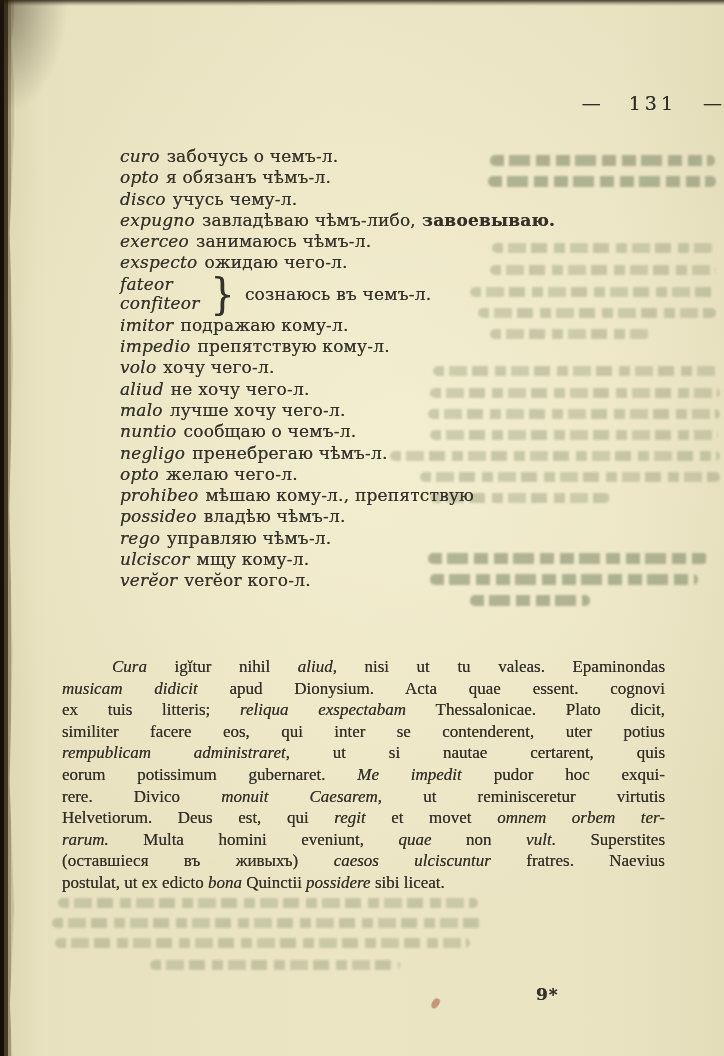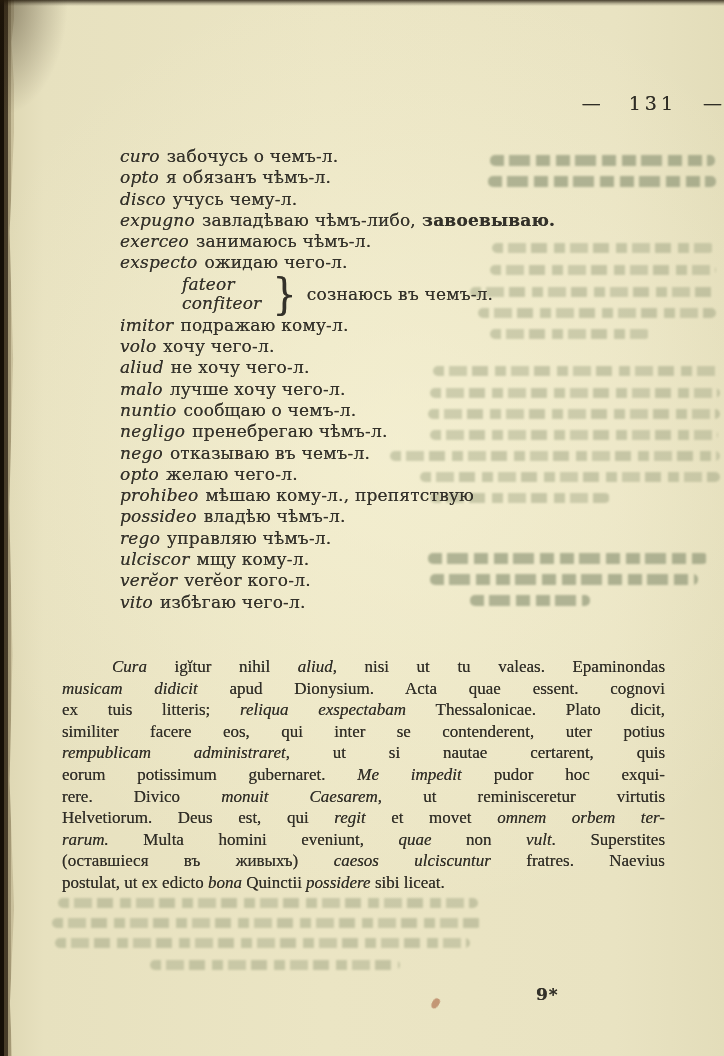--- a/index.html
+++ b/index.html
@@ -32,21 +32,21 @@
     color:#2f2d26;text-shadow:0 0 .6px rgba(46,42,32,.8);
   }
   .header .num{margin:0 26px;letter-spacing:4px;}
   .vocab{
     position:absolute;top:146px;left:120px;
     font-size:17px;line-height:21.3px;white-space:nowrap;
     text-shadow:0 0 .6px rgba(46,42,32,.75);letter-spacing:.2px;
   }
   .vocab i{margin-right:7px;}
   .vocab .rub{font-weight:bold;}
-  .v-group{display:flex;align-items:center;line-height:19.5px;margin:1px 0;justify-content:center;}
+  .v-group{display:flex;align-items:center;line-height:19.5px;margin:1px 0;}
   .v-group .names{display:flex;flex-direction:column;}
   .v-group .brace{font-size:38px;font-weight:300;margin:0 10px 0 4px;transform:scaleY(1.12);line-height:1;}
   .paragraph{
     position:absolute;top:656px;left:62px;width:603px;
     font-size:17px;line-height:21.6px;color:#302e27;
     text-shadow:0 0 .6px rgba(42,38,30,.75);
     font-family:Liberation Serif, serif;
   }
   .p-line{text-align:justify;text-align-last:justify;height:21.6px;overflow:hidden;}
   .p-line.indent{text-indent:50px;}
@@ -114,33 +114,32 @@
       <div class="v-line"><i>exspecto</i><span>ожидаю чего-л.</span></div>
       <div class="v-group">
         <span class="names">
           <i>fateor</i>
           <i>confiteor</i>
         </span>
         <span class="brace">}</span>
         <span>сознаюсь въ чемъ-л.</span>
       </div>
       <div class="v-line"><i>imitor</i><span>подражаю кому-л.</span></div>
+      <div class="v-line"><i>impedio</i><span>препятствую кому-л.</span></div>
       <div class="v-line"><i>volo</i><span>хочу чего-л.</span></div>
       <div class="v-line"><i>aliud</i><span>не хочу чего-л.</span></div>
       <div class="v-line"><i>malo</i><span>лучше хочу чего-л.</span></div>
       <div class="v-line"><i>nuntio</i><span>сообщаю о чемъ-л.</span></div>
       <div class="v-line"><i>negligo</i><span>пренебрегаю чѣмъ-л.</span></div>
-      <div class="v-line"><i>nego</i><span>отказываю въ чемъ-л.</span></div>
       <div class="v-line"><i>opto</i><span>желаю чего-л.</span></div>
       <div class="v-line"><i>prohibeo</i><span>мѣшаю кому-л., препятствую</span></div>
       <div class="v-line"><i>possideo</i><span>владѣю чѣмъ-л.</span></div>
       <div class="v-line"><i>rego</i><span>управляю чѣмъ-л.</span></div>
       <div class="v-line"><i>ulciscor</i><span>мщу кому-л.</span></div>
       <div class="v-line"><i>verĕor</i><span>verĕor кого-л.</span></div>
-      <div class="v-line"><i>vito</i><span>избѣгаю чего-л.</span></div>
     </div>
 
   <div class="paragraph">
       <div class="p-line indent"><i>Cura</i><span> igĭtur nihil </span><i>aliud</i><span>, nisi ut tu valeas. Epaminondas</span></div>
       <div class="p-line"><i>musicam didicit</i><span> apud Dionysium. Acta quae essent. cognovi</span></div>
       <div class="p-line"><span>ex tuis litteris; </span><i>reliqua exspectabam</i><span> Thessalonicae. Plato dicit,</span></div>
       <div class="p-line"><span>similiter facere eos, qui inter se contenderent, uter potius</span></div>
       <div class="p-line"><i>rempublicam administraret</i><span>, ut si nautae certarent, quis</span></div>
       <div class="p-line"><span>eorum potissimum gubernaret. </span><i>Me impedit</i><span> pudor hoc exqui-</span></div>
       <div class="p-line"><span>rere. Divico </span><i>monuit Caesarem</i><span>, ut reminisceretur virtutis</span></div>

